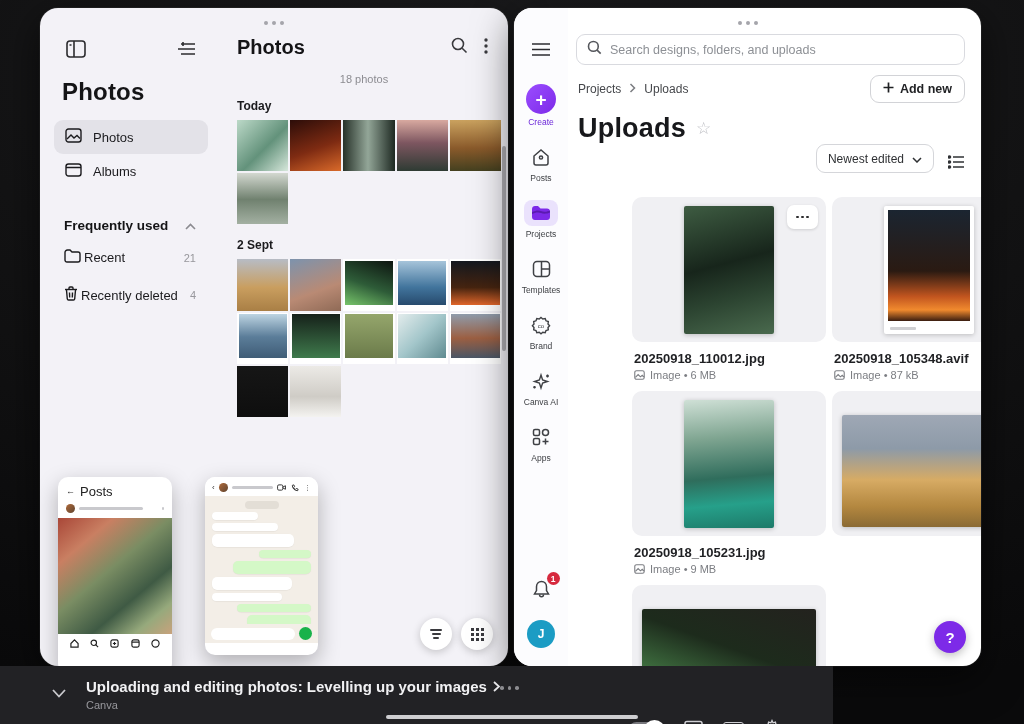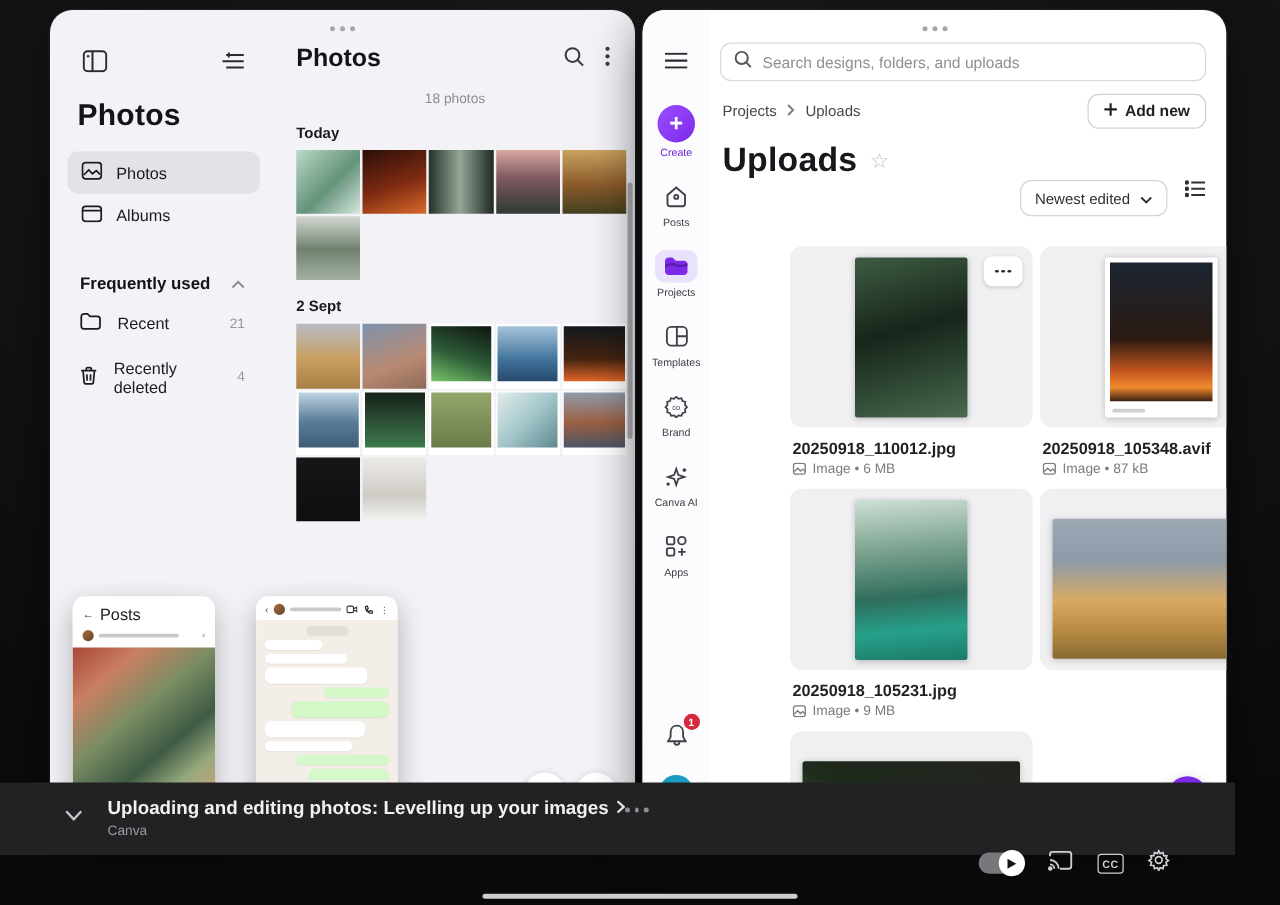--- a/index.html
+++ b/index.html
@@ -16,21 +16,21 @@
   .drag-handle i { width:4px; height:4px; border-radius:50%; background:#a5a5ab; }
 
   
   .p-sidebar { position:absolute; left:0; top:0; width:180px; height:100%; }
   .p-side-top { display:flex; justify-content:space-between; align-items:center; padding:32px 24px 0 26px; }
   .p-title { margin:16px 0 0 22px; font-size:24px; font-weight:bold; color:#141416; letter-spacing:.2px; }
   .p-nav { margin:14px 12px 0 14px; }
   .p-nav-item { display:flex; align-items:center; gap:11px; padding:8px 11px; border-radius:9px; font-size:13px; color:#1b1b1e; }
   .p-nav-item.selected { background:#e3e2e8; }
   .p-sec-head { display:flex; justify-content:space-between; align-items:center; margin:30px 24px 6px 24px; font-size:13.5px; font-weight:bold; color:#141416; }
-  .p-item { display:flex; align-items:center; gap:13px; margin:0 24px; padding:10px 0; font-size:13px; color:#1b1b1e; }
+  .p-item { display:flex; align-items:center; gap:3px; margin:0 24px; padding:10px 0; font-size:13px; color:#1b1b1e; }
   .p-item .count { margin-left:auto; color:#97979c; font-size:11px; }
 
   .p-main { position:absolute; left:180px; top:0; right:0; bottom:0; }
   .p-main-head { display:flex; align-items:center; padding:28px 20px 0 17px; }
   .p-main-title { font-size:20px; font-weight:bold; color:#141416; flex:1; }
   .p-main-head .hicon { margin-left:16px; }
   .p-count { text-align:center; font-size:11px; color:#8c8c91; margin-top:14px; }
   .p-sec-label { font-size:12px; font-weight:bold; color:#1b1b1e; margin:14px 0 7px 17px; }
   .p-grid { display:grid; grid-template-columns:repeat(5,1fr); gap:2px; margin:0 7px 0 17px; }
   .tile { aspect-ratio:1/1; background:#ccc; }
@@ -84,38 +84,38 @@
 
   .c-content { position:absolute; left:54px; top:0; right:0; bottom:0; }
   .c-search { display:flex; align-items:center; gap:8px; margin:26px 16px 0 8px; height:31px; border:1.5px solid #d9dadf; border-radius:9px; padding:0 10px; background:#fff; }
   .c-search .ph { font-size:12.5px; color:#8d9095; }
   .c-row2 { display:flex; align-items:center; margin:10px 16px 0 10px; }
   .crumb { display:flex; align-items:center; gap:8px; font-size:12px; color:#45474b; }
   .btn-addnew { margin-left:auto; display:flex; align-items:center; gap:6px; border:1px solid #d2d3d7; border-radius:9px; padding:6px 12px; font-size:12.5px; font-weight:bold; color:#1f2023; background:#fff; }
   .c-titlerow { display:flex; align-items:center; margin:10px 0 0 10px; }
   .c-title { font-size:27px; font-weight:bold; color:#17181b; letter-spacing:.2px; }
   .c-star { margin-left:10px; color:#c0c1c6; font-size:17px; }
-  .c-toolbar { position:absolute; right:16px; top:136px; display:flex; align-items:flex-start; gap:14px;padding-left:37px; }
+  .c-toolbar { position:absolute; right:16px; top:136px; display:flex; align-items:flex-end; gap:14px;padding-left:37px; }
   .sortbtn { display:flex; align-items:center; gap:8px; border:1px solid #d5d6da; border-radius:9px; height:29px; padding:0 11px; font-size:12px; color:#2e3033; background:#fff; }
   .c-grid { position:absolute; left:64px; top:189px; width:398px; display:grid; grid-template-columns:194px 194px; column-gap:6px; row-gap:10px; }
   .c-prev { height:145px; background:#f0f0f3; border-radius:10px; position:relative; display:flex; align-items:center; justify-content:center; overflow:hidden; }
   .c-kebab { position:absolute; top:8px; right:8px; width:31px; height:24px; background:#fff; border-radius:7px; box-shadow:0 1px 3px rgba(0,0,0,.14); display:flex; align-items:center; justify-content:center; gap:2.5px; }
   .c-kebab i { width:2.5px; height:2.5px; border-radius:50%; background:#2c2c2e; }
   .c-img { border-radius:2px; box-shadow:0 1px 5px rgba(0,0,0,.22); }
   .c-img.portrait { width:90px; height:128px; }
   .c-img.landscape { width:174px; height:112px; margin-top:14px; }
   .c-img.framed { background:#fff; padding:4px 4px 13px 4px; position:relative; }
   .c-img.framed .inner { width:100%; height:100%; }
   .c-img.framed::after { content:""; position:absolute; left:6px; bottom:4px; width:26px; height:3px; background:#cfcfd2; border-radius:1px; }
   .c-name { font-size:13px; font-weight:bold; color:#1f2023; margin:9px 0 3px 2px; }
   .c-meta { display:flex; align-items:center; gap:5px; font-size:11px; color:#7b7d82; margin-left:2px; }
   .help-fab { position:absolute; left:420px; top:613px; width:32px; height:32px; border-radius:50%; background:#7d2ae8; color:#fff; font-size:15px; font-weight:bold; display:flex; align-items:center; justify-content:center; box-shadow:0 3px 10px rgba(0,0,0,.25); }
 
   
-  .bottom-bar { position:absolute; left:0; top:626px; width:988px; height:58px; background:#222225; }
+  .bottom-bar { position:absolute; left:0; top:666px; width:833px; height:58px; background:#222225; }
   .bb-chevron { position:absolute; left:52px; top:18px; }
   .bb-title { position:absolute; left:86px; top:12px; font-size:15px; font-weight:bold; color:#f1f1f3; display:flex; align-items:center; gap:6px; white-space:nowrap; }
   .bb-src { position:absolute; left:86px; top:33px; font-size:11px; color:#98989d; }
   .bb-dots { position:absolute; left:500px; top:20px; display:flex; gap:4px; }
   .bb-dots i { width:3.5px; height:3.5px; border-radius:50%; background:#8c8c90; }
   .bb-icons { position:absolute; right:52px; top:13px; display:flex; align-items:center; gap:19px;margin-top:40px; }
   .toggle { width:36px; height:17px; border-radius:9px; background:#77777c; position:relative; }
   .toggle .knob { position:absolute; right:-1px; top:-2px; width:21px; height:21px; border-radius:50%; background:#fff; display:flex; align-items:center; justify-content:center; }
   .toggle .knob i { width:0; height:0; border-left:7px solid #141416; border-top:4.5px solid transparent; border-bottom:4.5px solid transparent; margin-left:1.5px; }
   .ccbox { border:1.5px solid #cfcfd3; border-radius:3px; color:#cfcfd3; font-size:8.5px; font-weight:bold; padding:2px 3px; letter-spacing:.5px; }

